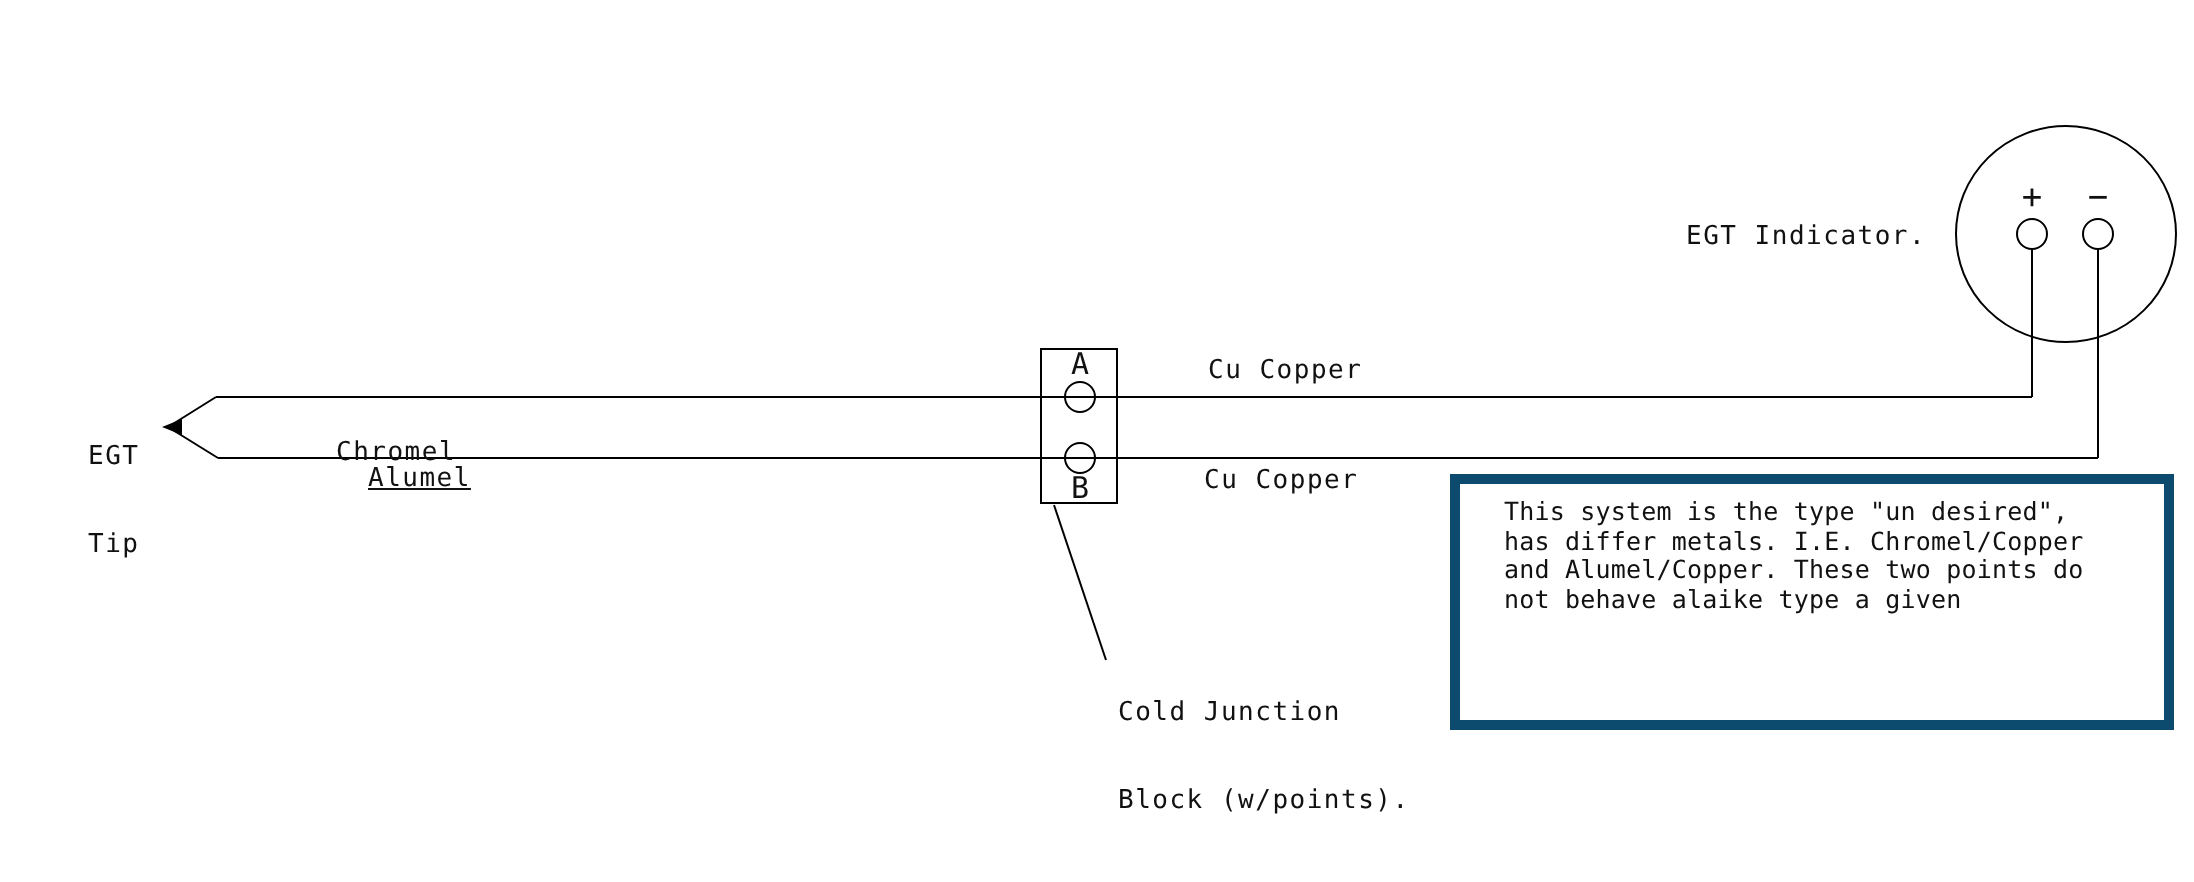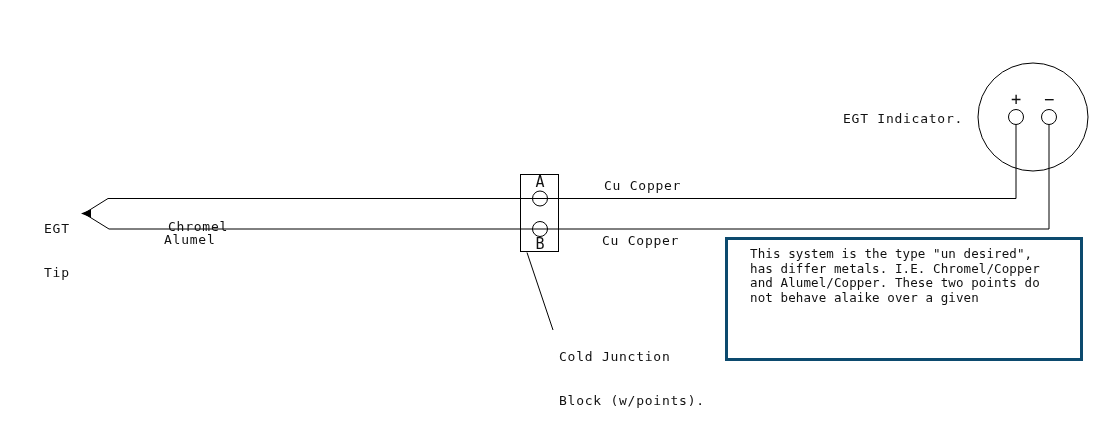--- a/index.html
+++ b/index.html
@@ -15,21 +15,21 @@
   .term {
     position:absolute; font-size:15px; width:18px; text-align:center;
     line-height:15px; color:#111111;
   }
   .sym {
     position:absolute; font-size:17px; width:16px; text-align:center;
     line-height:17px; color:#111111;
   }
   .note-box {
     position:absolute; left:725px; top:237px; width:330px; height:111px;
-    border:3px solid #0c4a6e; background:#ffffff; box-sizing:content-box;
+    border:5px solid #0c4a6e; background:#ffffff; box-sizing:content-box;
     padding:7px 0 0 22px;
   }
   .note-line {
     font-size:12.5px; line-height:14.5px; letter-spacing:0.1px;
     white-space:pre; color:#111111;
   }
 </style>
 </head>
 <body>
 
@@ -58,21 +58,21 @@
     <line x1="1049" y1="124.5" x2="1049" y2="229"></line>
   </svg>
 
   <div class="lbl" style="left:44px; top:193px;">
     <div>EGT</div>
     <div>Tip</div>
   </div>
 
   <div class="lbl" style="left:168px; top:180px;margin-top:40px;">Chromel</div>
 
-  <div class="lbl" style="left:164px; top:233px;">Alumel</div>
+  <div class="lbl" style="left:184px; top:233px;text-decoration:underline;">Alumel</div>
 
   <div class="lbl" style="left:604px; top:179px;">Cu Copper</div>
 
   <div class="lbl" style="left:602px; top:234px;">Cu Copper</div>
 
   <div class="lbl" style="left:843px; top:112px;">EGT Indicator.</div>
 
   <div class="lbl" style="left:559px; top:321px;">
     <div>Cold Junction</div>
     <div>Block (w/points).</div>
@@ -81,16 +81,16 @@
   <div class="term" style="left:531px; top:175px;">A</div>
   <div class="term" style="left:531px; top:237px;">B</div>
 
   <div class="sym" style="left:1008px; top:91px;">+</div>
   <div class="sym" style="left:1041px; top:91px;">−</div>
 
   <div class="note-box">
     <div class="note-line">This system is the type "un desired",</div>
     <div class="note-line">has differ metals. I.E. Chromel/Copper</div>
     <div class="note-line">and Alumel/Copper. These two points do</div>
-    <div class="note-line">not behave alaike over a given</div>
+    <div class="note-line">not behave alaike type a given</div>
   </div>
 
 </div>
 
 </body></html>

